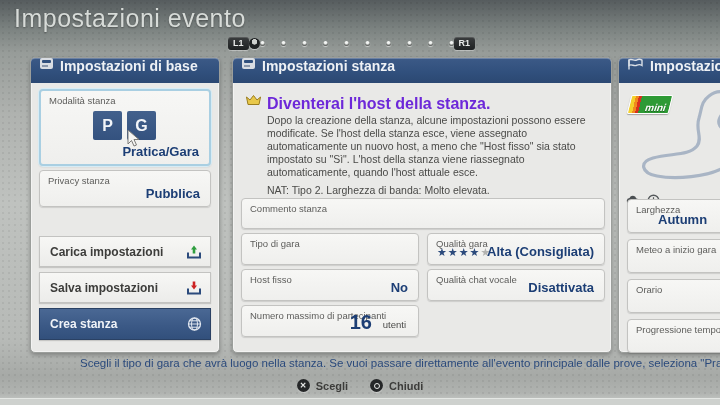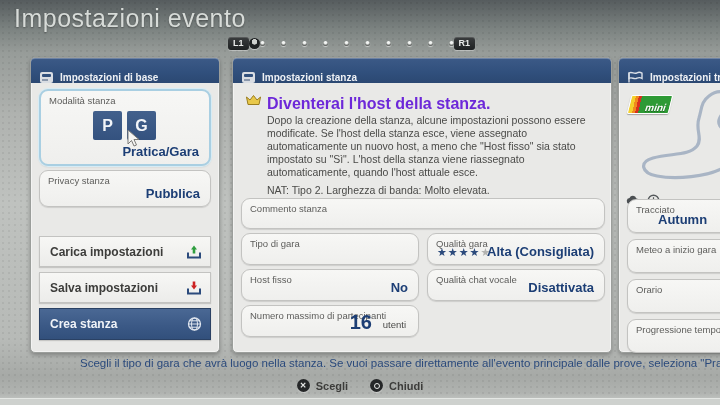--- a/index.html
+++ b/index.html
@@ -32,31 +32,31 @@
     background:radial-gradient(circle at 50% 30%, #f2f4f2 0 1.2px, #8d918e 2.6px);
     box-shadow:0 1px 1px rgba(255,255,255,0.55), inset 0 -1px 1px rgba(0,0,0,0.3);
   }
   
   .panel {
     position:absolute; top:57px; height:296px; border-radius:5px;
     background:#e9e9e7; border:1px solid #9b9e9b;
     box-shadow:0 2px 4px rgba(0,0,0,0.28), inset 0 0 0 1px rgba(255,255,255,0.45);
   }
   .panel-header {
-    height:25px; border-radius:4px 4px 0 0; display:flex; align-items:flex-end; gap:7px; padding:0 9px;
+    height:25px; border-radius:4px 4px 0 0; display:flex; align-items:flex-start; gap:7px; padding:0 9px;
     background:linear-gradient(180deg,#3c5a87 0%,#31507d 55%,#2b4872 100%);
-    color:#eef1f5; font-size:10px; font-weight:bold;
+    color:#eef1f5; font-size:14px; font-weight:bold;
     box-shadow:inset 0 1px 0 rgba(255,255,255,0.25);
   }
   .hdr-icon { width:13px; height:11px; background:#d9dde3; border-radius:2px; position:relative; flex:0 0 auto; }
   .hdr-icon::after { content:""; position:absolute; left:2px; top:2px; width:9px; height:3px; background:#31507d; border-radius:1px; }
   .hdr-icon::before { content:""; position:absolute; left:2px; bottom:2px; width:6px; height:2px; background:#8a97ab; }
   .card {
     position:absolute; background:linear-gradient(180deg,#f7f7f5,#efefed);
-    border:1px solid #c3c3c1; border-radius:9px; box-shadow:0 1px 1px rgba(0,0,0,0.12);
+    border:1px solid #c3c3c1; border-radius:4px; box-shadow:0 1px 1px rgba(0,0,0,0.12);
   }
   .card .lbl { position:absolute; left:8px; top:4px; font-size:9.5px; color:#5d5d5b; }
   .card .val { position:absolute; right:10px; bottom:5px; font-size:13px; font-weight:bold; color:#1c3e75; }
   
   #panel-base { left:30px; width:190px; }
   .mode-card { left:8px; top:31px; width:172px; height:77px; border:2px solid #a9cfe2; box-shadow:0 0 0 1px #d7ecf5, 0 1px 2px rgba(0,0,0,0.15); }
   .tiles { position:absolute; left:52px; top:20px; display:flex; gap:5px; }
   .tile {
     width:29px; height:29px; background:linear-gradient(180deg,#42608c,#34527f);
     color:#f2f5f9; font-size:16px; font-weight:bold; display:flex; align-items:center; justify-content:center; border-radius:2px;
@@ -236,21 +236,21 @@
         <line x1="7" y1="10.5" x2="8" y2="10.5" stroke="#4b4f52" stroke-width="1.2"></line>
         <line x1="10" y1="10.5" x2="11" y2="10.5" stroke="#4b4f52" stroke-width="1.2"></line>
       </svg>
       <svg width="13" height="13" viewBox="0 0 13 13">
         <circle cx="6.5" cy="6.5" r="5.3" fill="none" stroke="#55595c" stroke-width="1.4"></circle>
         <line x1="6.5" y1="6.5" x2="6.5" y2="3.2" stroke="#55595c" stroke-width="1.2"></line>
         <line x1="6.5" y1="6.5" x2="9" y2="7.5" stroke="#55595c" stroke-width="1.2"></line>
       </svg>
     </div>
     <div class="card tp-card" style="top:141px;">
-      <span class="lbl">Tracciato</span>
+      <span class="lbl">Larghezza</span>
       <span class="val-left">Autumn</span>
     </div>
     <div class="card tp-card" style="top:181px;">
       <span class="lbl">Meteo a inizio gara</span>
     </div>
     <div class="card tp-card" style="top:221px;">
       <span class="lbl">Orario</span>
     </div>
     <div class="card tp-card" style="top:261px;">
       <span class="lbl">Progressione temporale</span>

